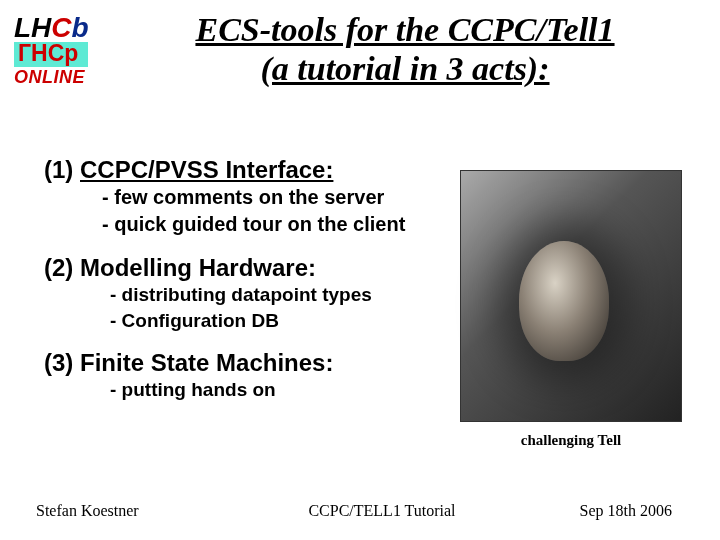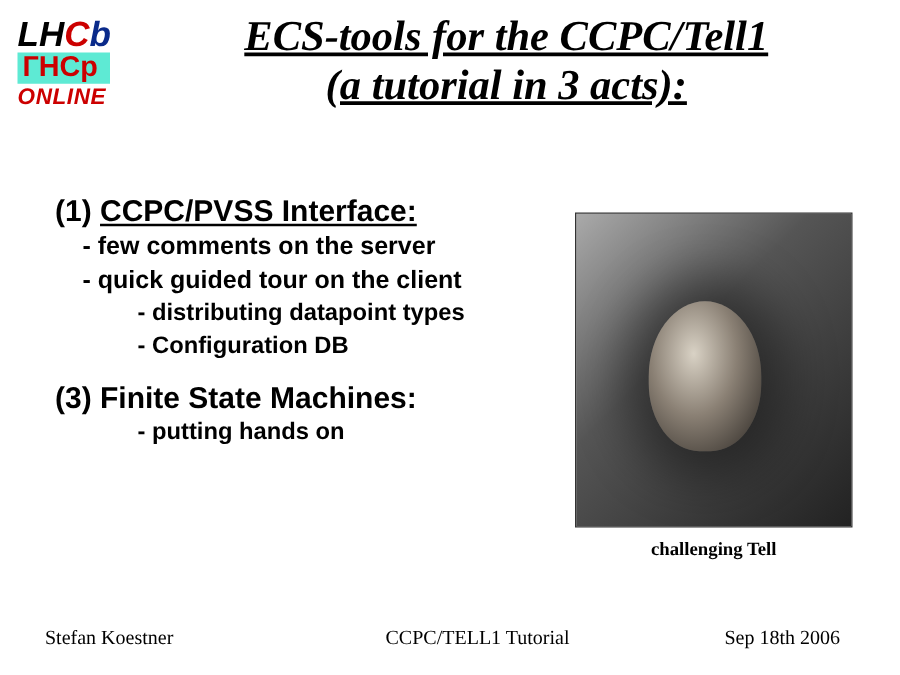--- a/index.html
+++ b/index.html
@@ -69,21 +69,21 @@
   }
   .sec-head {
     font-size: 24px;
     font-weight: bold;
     margin-top: 16px;
   }
   .sec-head .und { text-decoration: underline; }
   .sub {
     font-size: 20px;
     font-weight: bold;
-    margin-left: 22px;
+    margin-left: 58px;
     line-height: 1.35;
   }
   .sub2 {
     font-size: 19px;
     font-weight: bold;
     margin-left: 66px;
     line-height: 1.35;
   }
   .photo {
     position: absolute;
@@ -142,20 +142,24 @@
 </div>
 
 <div class="content">
   <div class="sec-head">
     <span>(1)</span>
     <span class="und">CCPC/PVSS Interface:</span>
   </div>
   <div class="sub">-  few comments on the server</div>
   <div class="sub">-  quick guided tour on the client</div>
 
+  <div class="sec-head">
+    <span>(2)</span>
+    <span>Modelling Hardware:</span>
+  </div>
   <div class="sub2">- distributing datapoint types</div>
   <div class="sub2">- Configuration DB</div>
 
   <div class="sec-head">
     <span>(3)</span>
     <span>Finite State Machines:</span>
   </div>
   <div class="sub2">- putting hands on</div>
 </div>
 

